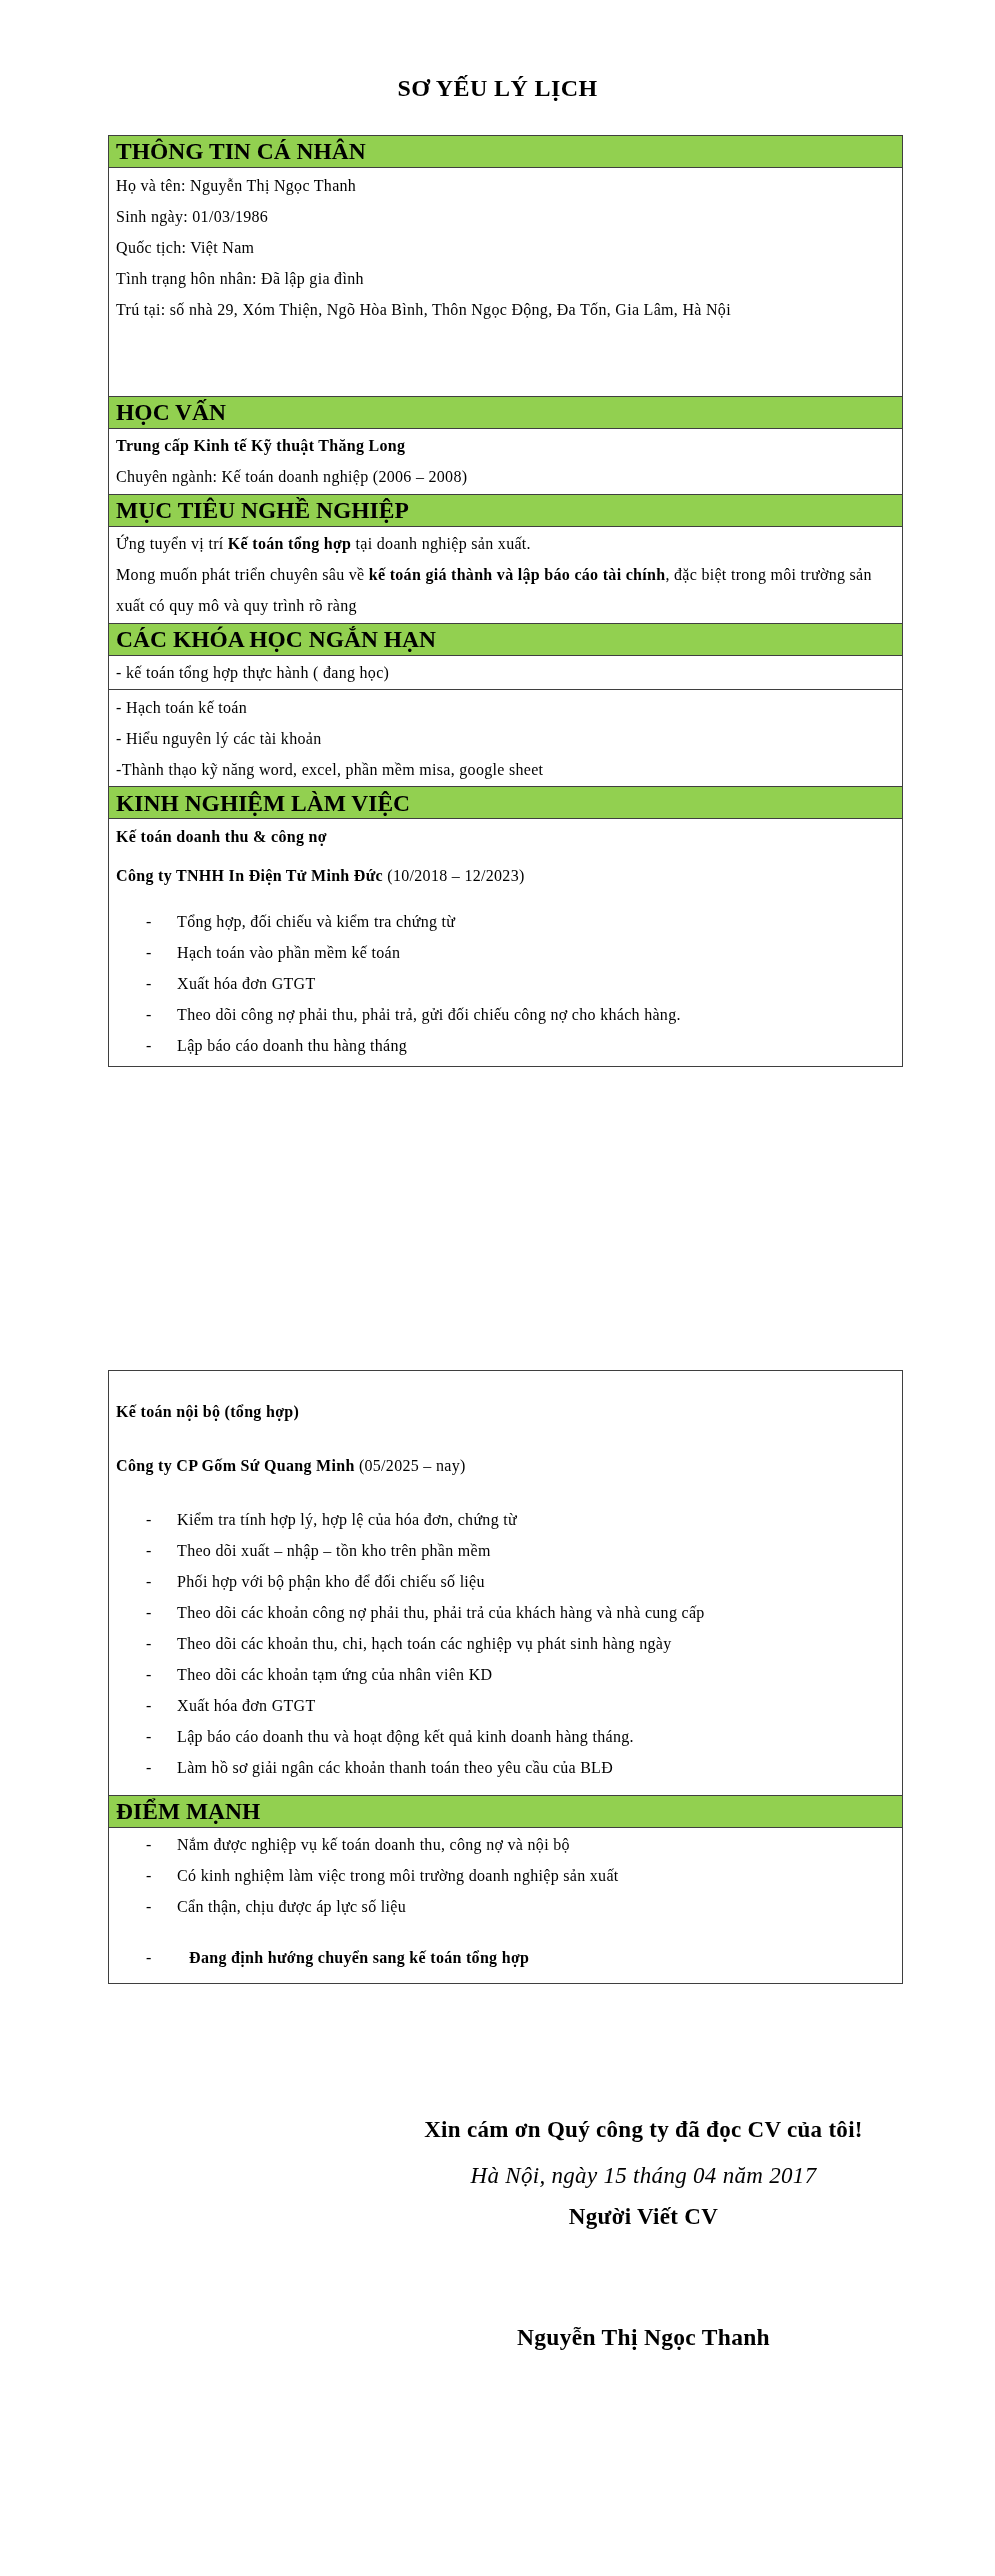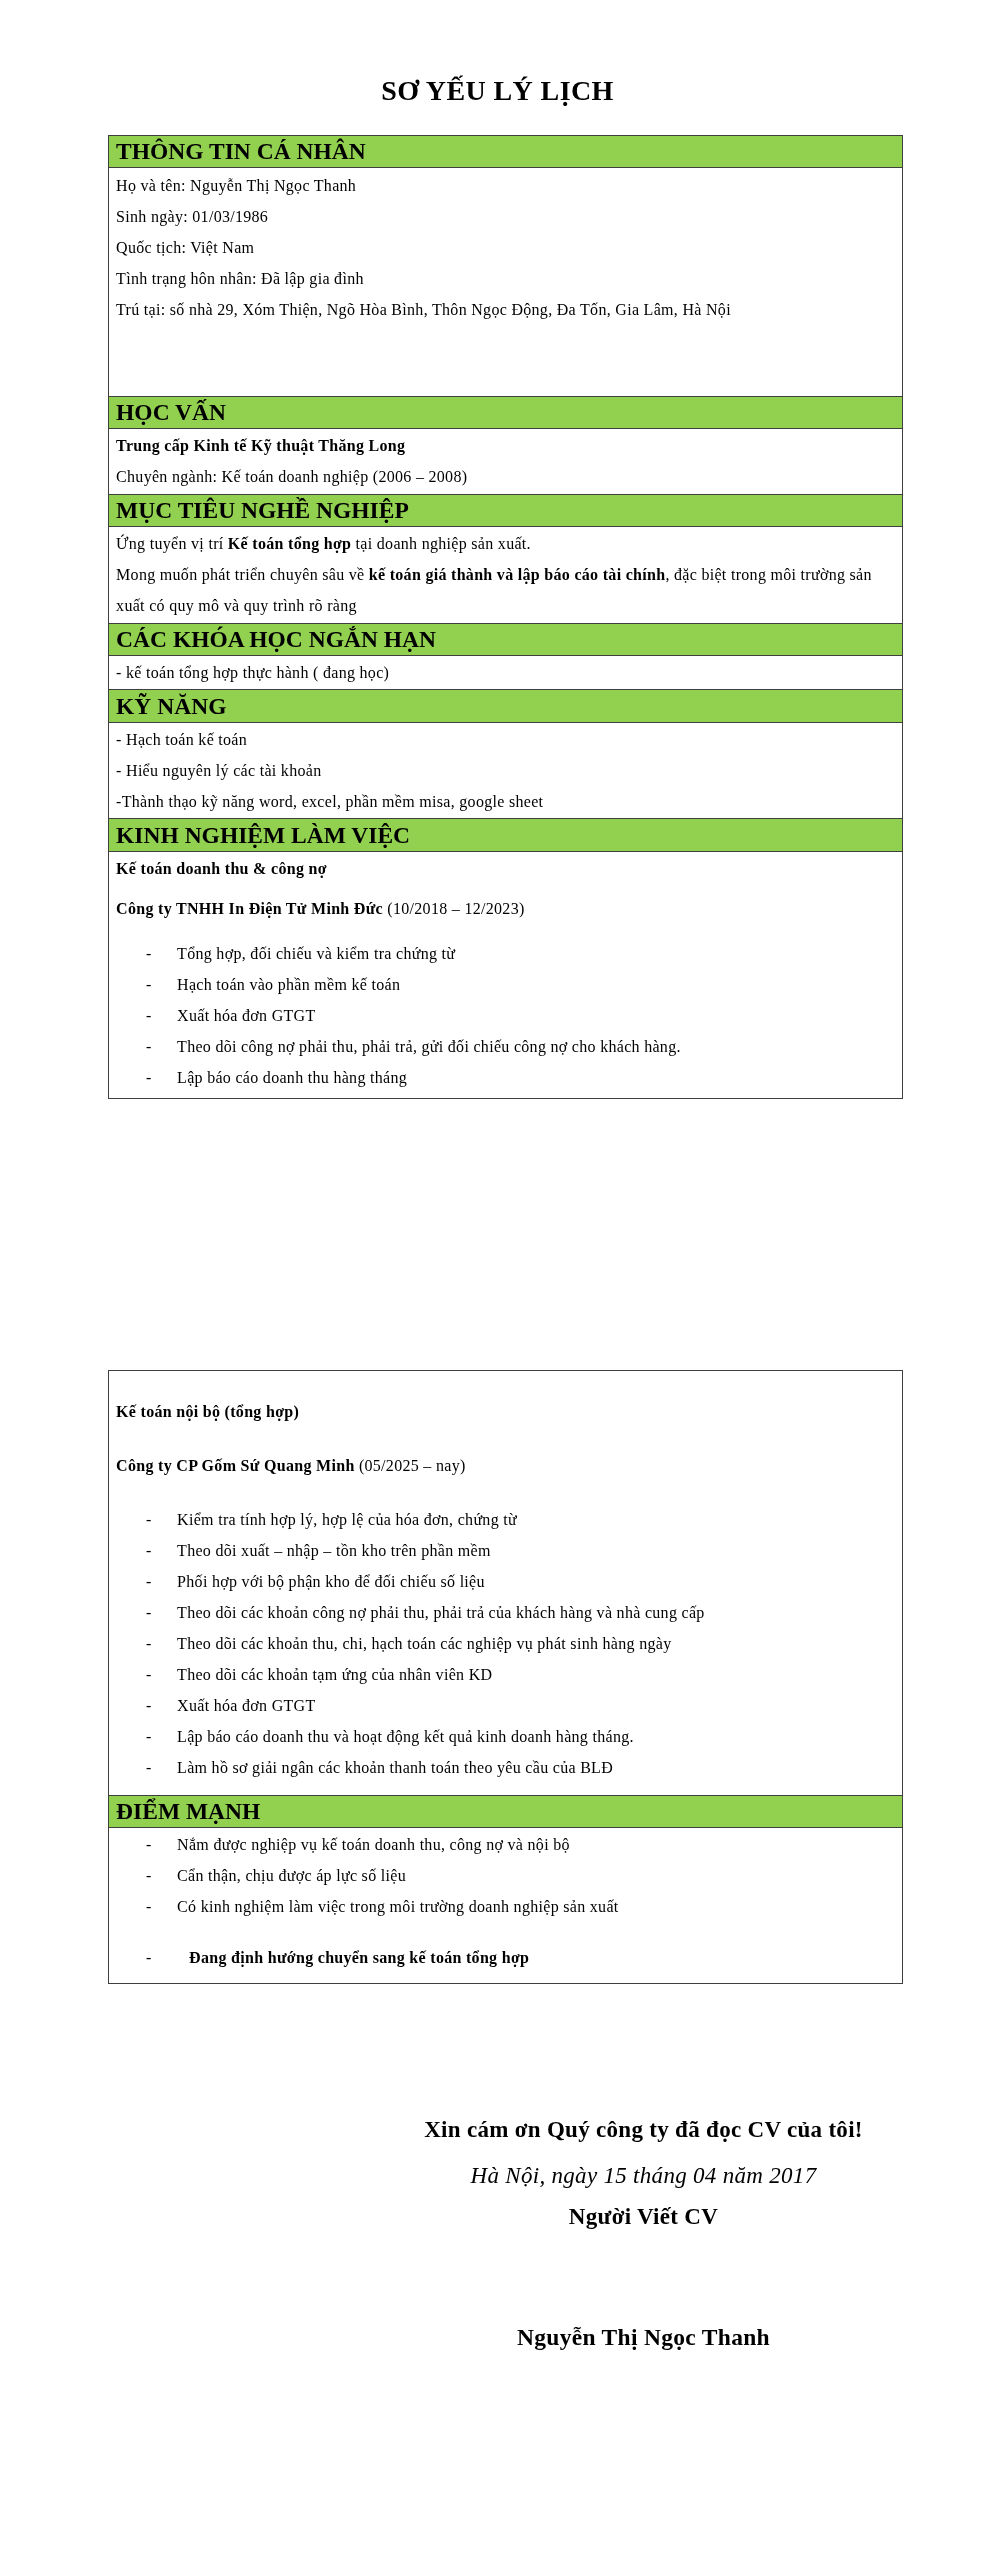--- a/index.html
+++ b/index.html
@@ -13,21 +13,21 @@
     height:2576px;
     background:#ffffff;
     color:#000;
     font-family:"Liberation Serif","DejaVu Serif",serif;
     overflow:hidden;
   }
   .doc-title{
     position:absolute;
     top:75px;left:0;width:100%;
     text-align:center;
-    font-size:28px;font-weight:700;
+    font-size:24px;font-weight:700;
     letter-spacing:0.4px;
   }
   .tbl{
     position:absolute;
     left:108px;width:795px;
     border:1.4px solid var(--border);
     box-sizing:border-box;
     background:#fff;
   }
   .tbl-1{top:135px;}
@@ -101,21 +101,20 @@
     <div class="row cell">
       <div><span>Ứng tuyển vị trí </span><span class="b">Kế toán tổng hợp</span><span> tại doanh nghiệp sản xuất.</span></div>
       <div><span>Mong muốn phát triển chuyên sâu về </span><span class="b">kế toán giá thành và lập báo cáo tài chính</span><span>, đặc biệt trong môi trường sản xuất có quy mô và quy trình rõ ràng</span></div>
     </div>
 
     <div class="row hdr">CÁC KHÓA HỌC NGẮN HẠN</div>
     <div class="row cell">
       <div>- kế toán tổng hợp thực hành ( đang học)</div>
     </div>
 
-    <div class="row hdr">KỸ NĂNG</div>
     <div class="row cell">
       <div>- Hạch toán kế toán</div>
       <div>- Hiểu nguyên lý các tài khoản</div>
       <div>-Thành thạo kỹ năng word, excel, phần mềm misa, google sheet</div>
     </div>
 
     <div class="row hdr">KINH NGHIỆM LÀM VIỆC</div>
     <div class="row cell cell-job1">
       <div class="b">Kế toán doanh thu &amp; công nợ</div>
       <div class="sp12"></div>
@@ -176,24 +175,24 @@
           <span>Làm hồ sơ giải ngân các khoản thanh toán theo yêu cầu của BLĐ</span>
         </div>
     </div>
 
     <div class="row hdr">ĐIỂM MẠNH</div>
     <div class="row cell cell-strengths">
       <div class="li">
           <span>Nắm được nghiệp vụ kế toán doanh thu, công nợ và nội bộ</span>
         </div>
       <div class="li">
+          <span>Có kinh nghiệm làm việc trong môi trường doanh nghiệp sản xuất</span>
+        </div>
+      <div class="li">
           <span>Cẩn thận, chịu được áp lực số liệu</span>
-        </div>
-      <div class="li">
-          <span>Có kinh nghiệm làm việc trong môi trường doanh nghiệp sản xuất</span>
         </div>
       <div class="sp28"></div>
       <div class="li li-big">
           <span class="b">Đang định hướng chuyển sang kế toán tổng hợp</span>
         </div>
     </div>
 
   </div>
 
   <div class="closing">

